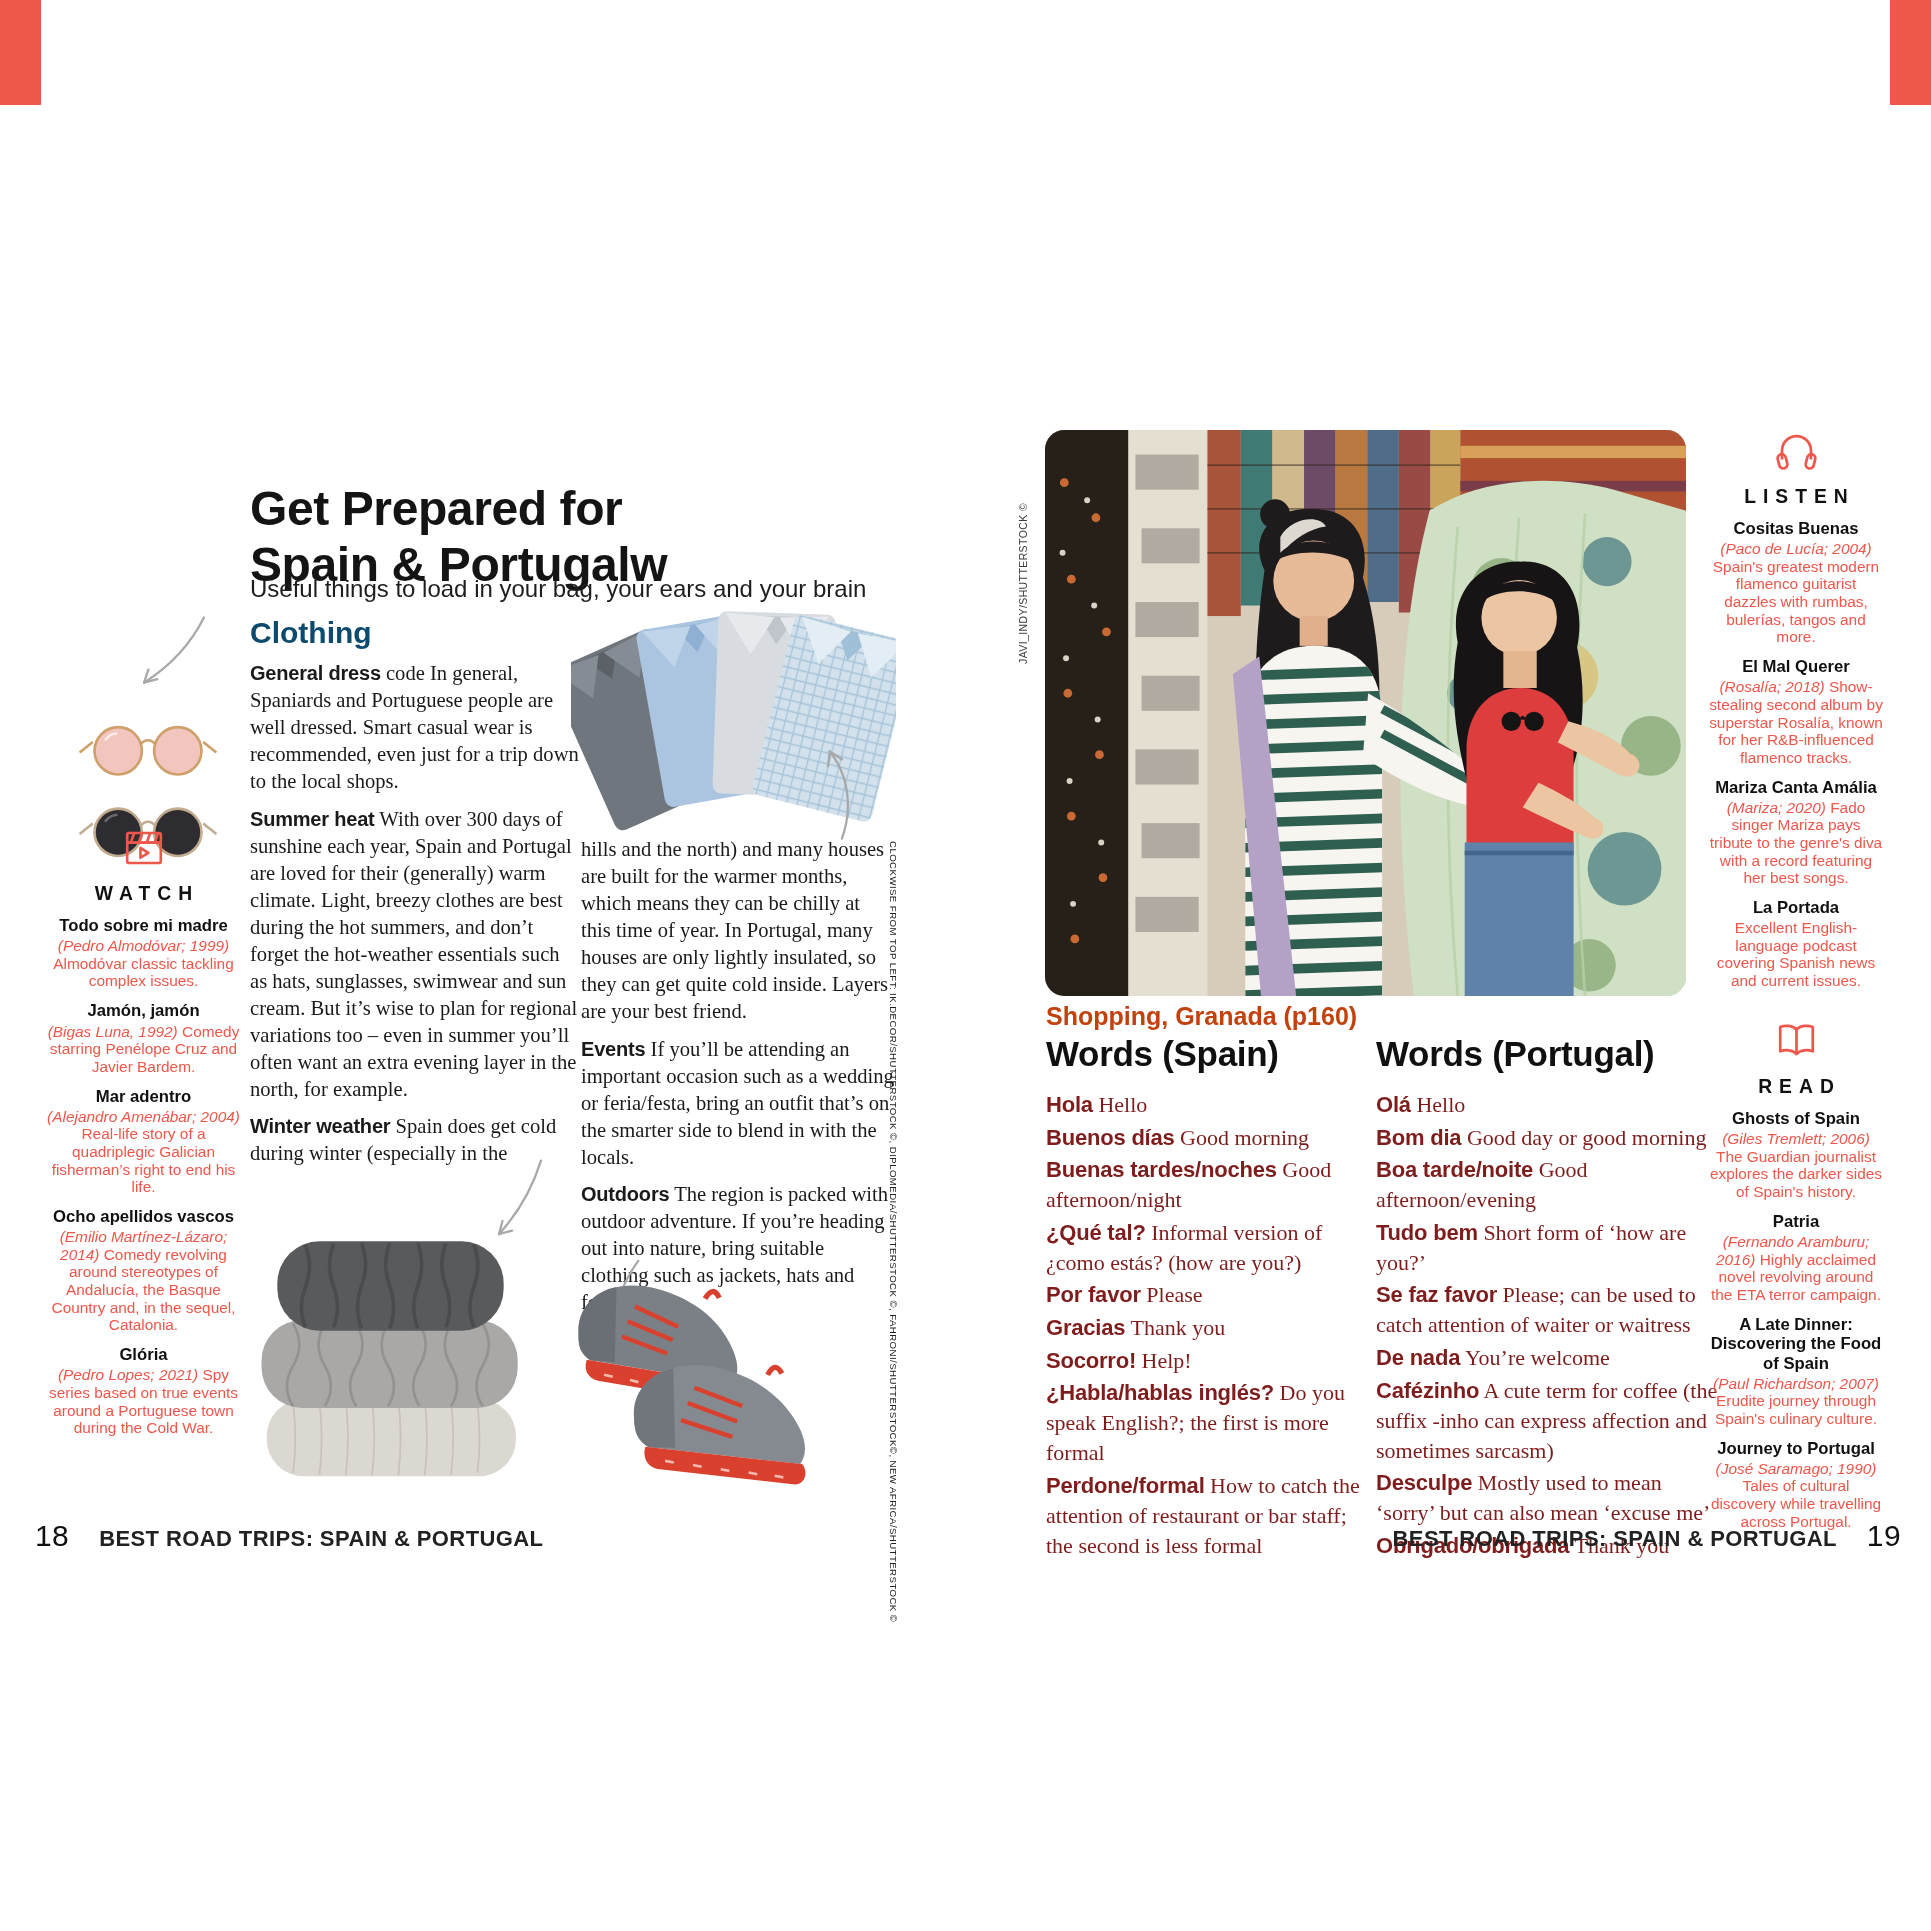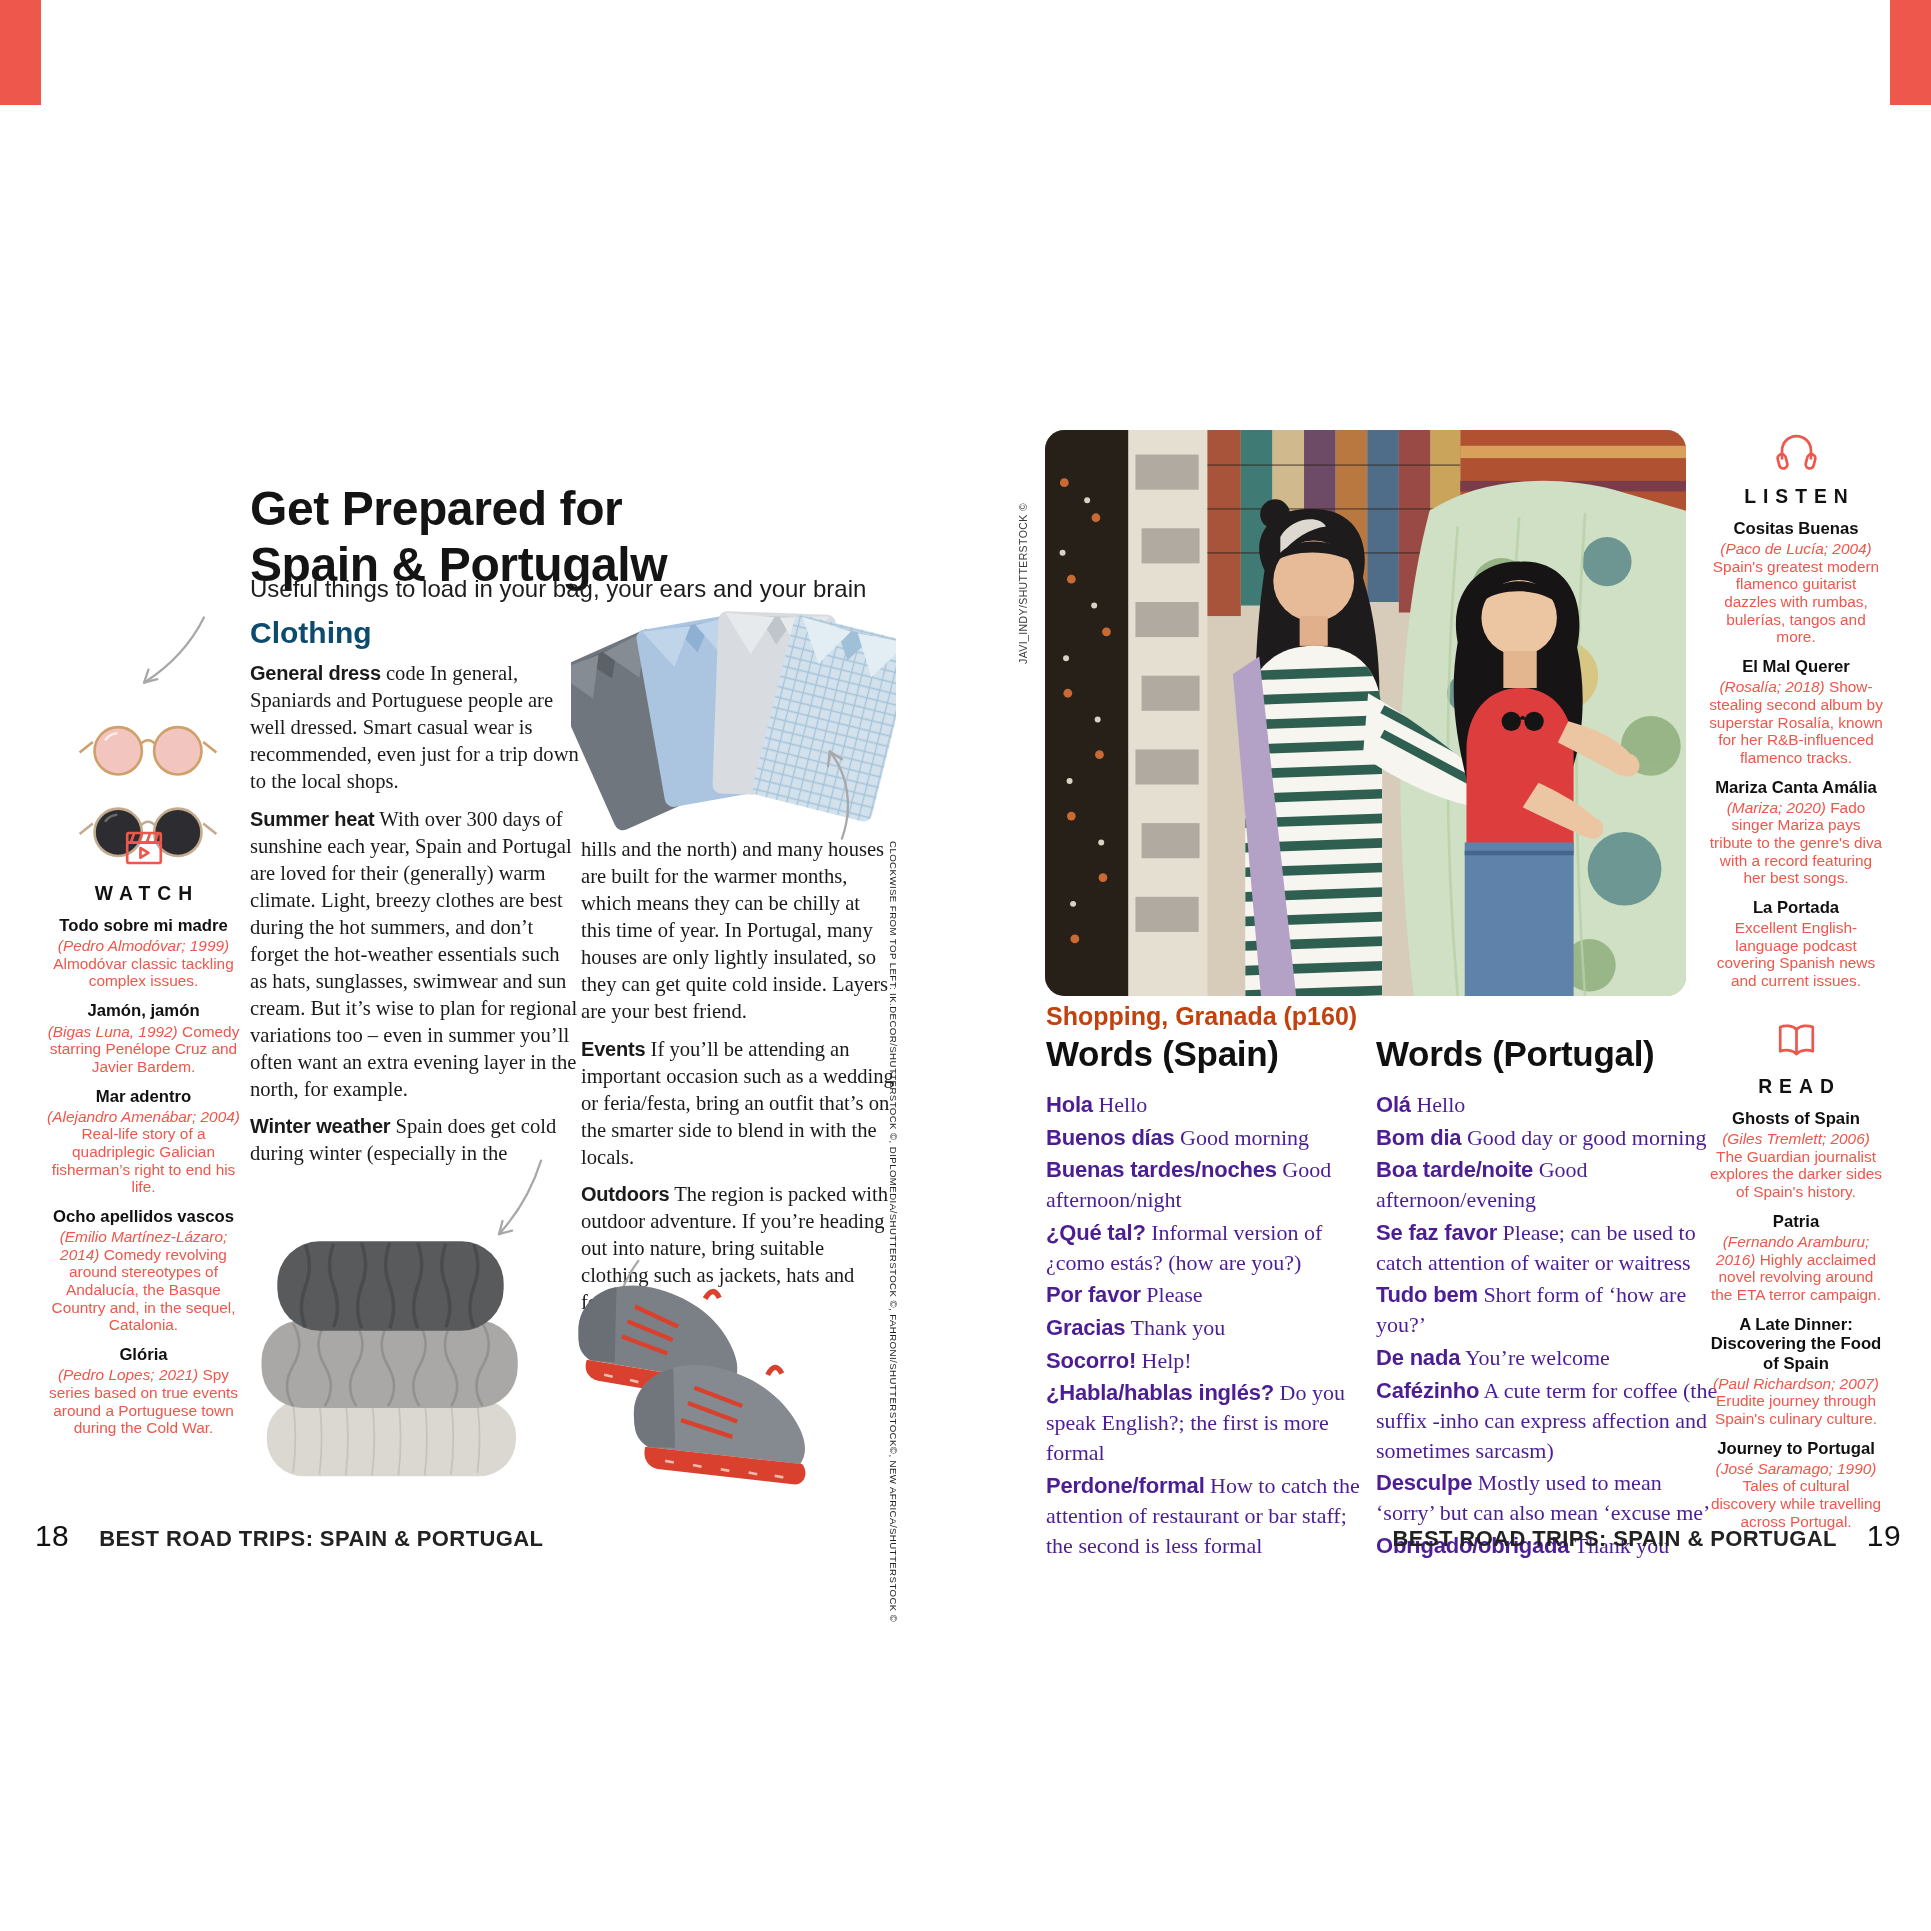--- a/index.html
+++ b/index.html
@@ -26,21 +26,21 @@
   .sidebar .item .d{ font-size:15.4px; line-height:17.6px; color:var(--accent); margin-top:1.8px; }
   .sidebar .item .d i{ font-style:italic; }
 
   .vcredit{ writing-mode:vertical-rl; text-orientation:sideways; font-size:9.7px; letter-spacing:0.4px; color:#222; white-space:nowrap; }
   .pcredit{ writing-mode:vertical-rl; text-orientation:sideways; transform:rotate(180deg); font-size:10.5px; letter-spacing:0.4px; color:#3a3a3a; white-space:nowrap; }
 
   .photo{ border-radius:19.3px; overflow:hidden; background:#cbbfae; }
   .caption{ font-weight:700; font-size:25px; color:#c2410c; }
 
   .words h2{ font-weight:700; font-size:35px; color:#101010; margin:0 0 16px; letter-spacing:-0.3px; }
-  .words p{ font-family:"Liberation Serif", serif; font-size:22px; line-height:30px; color:#4c1d95; margin:0 0 2.6px; }
+  .words p{ font-family:"Liberation Serif", serif; font-size:22px; line-height:30px; color:#7f1d1d; margin:0 0 2.6px; }
   .words b{ font-family:"Liberation Sans", sans-serif; font-weight:700; font-size:22px; letter-spacing:-0.2px; }
 
   .footer{ display:flex; align-items:baseline; gap:30px; font-size:22px; font-weight:600; color:#222; letter-spacing:0.4px; }
   .footer .folio{ font-weight:400; font-size:30px; color:#111; }
 
   .arrow{ stroke:#a8a8a8; stroke-width:2.6; fill:none; stroke-linecap:round; }
 </style>
 </head>
 <body>
 
@@ -367,22 +367,22 @@
       </div>
   </div>
 
   <div class="abs words" style="left:1376px;top:1034px;width:349px">
     <h2>Words (Portugal)</h2>
     <div>
 
     <p><b>Olá</b> <span>Hello</span></p>
         <p><b>Bom dia</b> <span>Good day or good morning</span></p>
         <p><b>Boa tarde/noite</b> <span>Good afternoon/evening</span></p>
+        <p><b>Tudo bem</b> <span>Short form of ‘how are you?’</span></p>
         <p><b>Se faz favor</b> <span>Please; can be used to catch attention of waiter or waitress</span></p>
-        <p><b>Tudo bem</b> <span>Short form of ‘how are you?’</span></p>
         <p><b>De nada</b> <span>You’re welcome</span></p>
         <p><b>Cafézinho</b> <span>A cute term for coffee (the suffix -inho can express affection and sometimes sarcasm)</span></p>
         <p><b>Desculpe</b> <span>Mostly used to mean ‘sorry’ but can also mean ‘excuse me’</span></p>
         <p><b>Obrigado/obrigada</b> <span>Thank you</span></p>
       </div>
   </div>
 
   <div class="abs sidebar" style="left:1708px;top:427px;width:176px">
     <svg class="icon" width="47" height="47" viewBox="0 0 52 52" fill="none" stroke="currentColor" stroke-width="3">
       <path d="M10 36 V26 a16 16 0 0 1 32 0 v10"></path>

